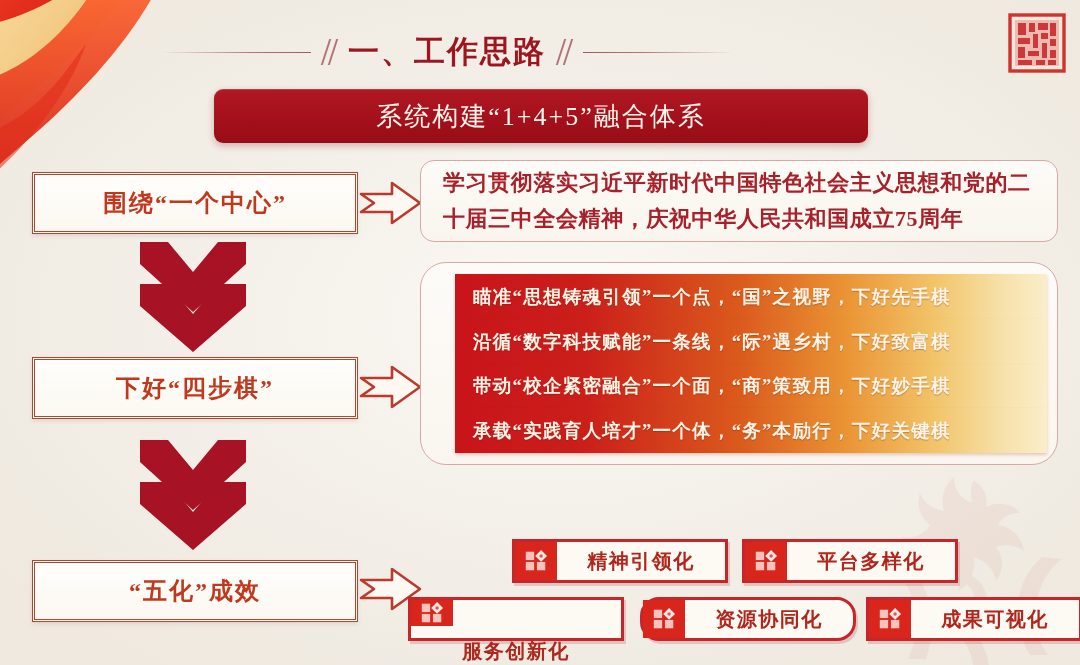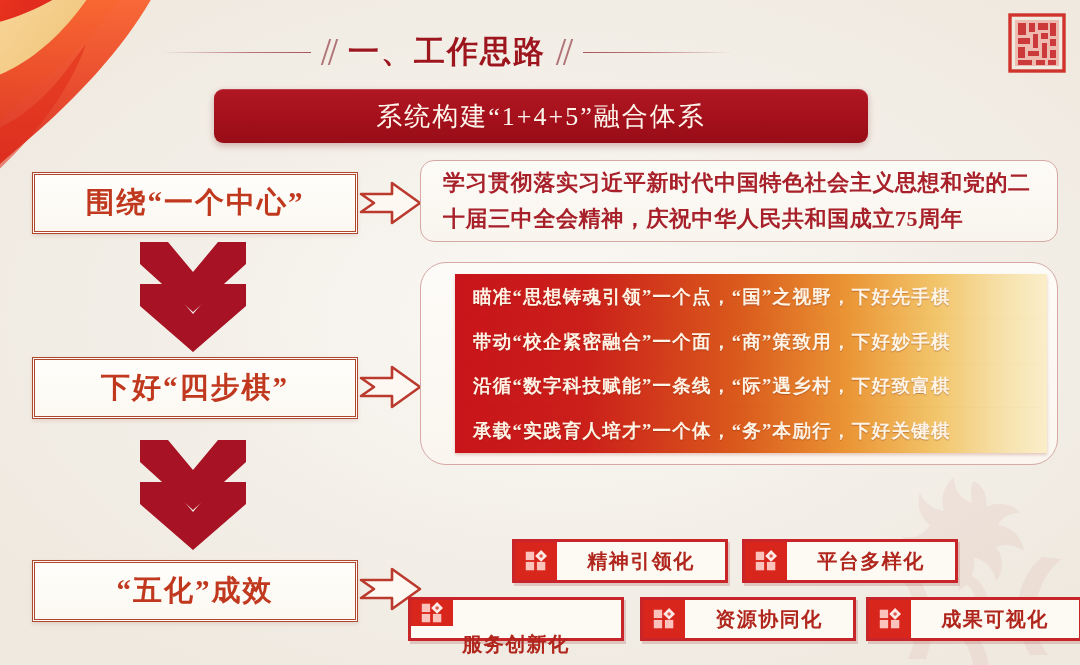--- a/index.html
+++ b/index.html
@@ -39,21 +39,21 @@
     display:flex;align-items:center;justify-content:center;
   }
   .banner span{color:#fdf6ec;font-size:26px;font-weight:normal;letter-spacing:2px;}
   
   .lbox{
     position:absolute;left:32px;width:320px;height:56px;border:3px double #b0462e;
     background:linear-gradient(180deg,#fffefb 0%,#fbf8f1 100%);
     display:flex;align-items:center;justify-content:center;
     box-shadow:0 2px 4px rgba(140,70,50,.14);
   }
-  .lbox span{font-size:29px;font-weight:bold;color:#c0381e;letter-spacing:2px;}
+  .lbox span{font-size:24px;font-weight:bold;color:#c0381e;letter-spacing:2px;}
   #lbox1{top:172px;} #lbox2{top:357px;} #lbox3{top:560px;}
   
   .rarrow{position:absolute;left:358px;width:66px;height:50px;}
   #rar1{top:178px;} #rar2{top:362px;} #rar3{top:564px;}
   
   .chev{position:absolute;left:132px;width:122px;height:112px;}
   #chev1{top:240px;} #chev2{top:438px;}
   
   .note{
     position:absolute;left:420px;top:160px;width:638px;height:82px;border-radius:14px;
@@ -75,26 +75,26 @@
   }
   .gbar span{font-size:18.5px;font-weight:bold;color:#fdf4e6;letter-spacing:1.3px;white-space:nowrap;
              text-shadow:0 1px 1px rgba(120,30,15,.35);}
   
   .chip{
     position:absolute;height:44px;display:flex;align-items:stretch;
     border:3px solid #c8252a;background:#fdfaf4;box-sizing:border-box;
     box-shadow:2px 3px 0 rgba(140,25,25,.18);
   }
   .chip .ic{width:42px;background:#d9261d;display:flex;align-items:center;justify-content:center;flex:none;}
-  .chip .lbl{flex:1;display:flex;align-items:center;justify-content:center;padding:5px 16px;}
+  .chip .lbl{flex:1;display:flex;align-items:center;justify-content:center;padding:12px 16px;}
   .chip .lbl span{font-size:20px;font-weight:bold;color:#b0261d;letter-spacing:1.5px;white-space:nowrap;}
   #chip0{left:512px;top:539px;width:216px;}
   #chip1{left:742px;top:539px;width:216px;}
   #chip2{left:408px;top:597px;width:216px;flex-direction:column;}
-  #chip3{left:640px;top:597px;width:216px;}
+  #chip3{left:640px;top:597px;width:216px;border-radius:19px;}
   #chip4{left:866px;top:597px;width:216px;}
 </style>
 </head>
 <body>
 
 <div id="slide">
 
   <svg class="ribbon" viewBox="0 0 190 230">
     <defs>
       <linearGradient id="rg1" x1="0" y1="0" x2="1" y2="1">
@@ -200,24 +200,24 @@
 
   <div class="note">
     <p>学习贯彻落实习近平新时代中国特色社会主义思想和党的二十届三中全会精神，庆祝中华人民共和国成立75周年</p>
   </div>
 
   <div class="panel">
     <div class="gbar">
         <span>瞄准“思想铸魂引领”一个点，“国”之视野，下好先手棋</span>
       </div>
     <div class="gbar">
+        <span>沿循“数字科技赋能”一条线，“际”遇乡村，下好致富棋</span>
+      </div>
+    <div class="gbar">
         <span>带动“校企紧密融合”一个面，“商”策致用，下好妙手棋</span>
-      </div>
-    <div class="gbar">
-        <span>沿循“数字科技赋能”一条线，“际”遇乡村，下好致富棋</span>
       </div>
     <div class="gbar">
         <span>承载“实践育人培才”一个体，“务”本励行，下好关键棋</span>
       </div>
   </div>
 
   <div class="chip" id="chip0">
     <div class="ic">
       <svg viewBox="0 0 28 28" width="26" height="26">
           <rect x="3" y="15" width="9" height="9" fill="#fbc3bc"></rect>

